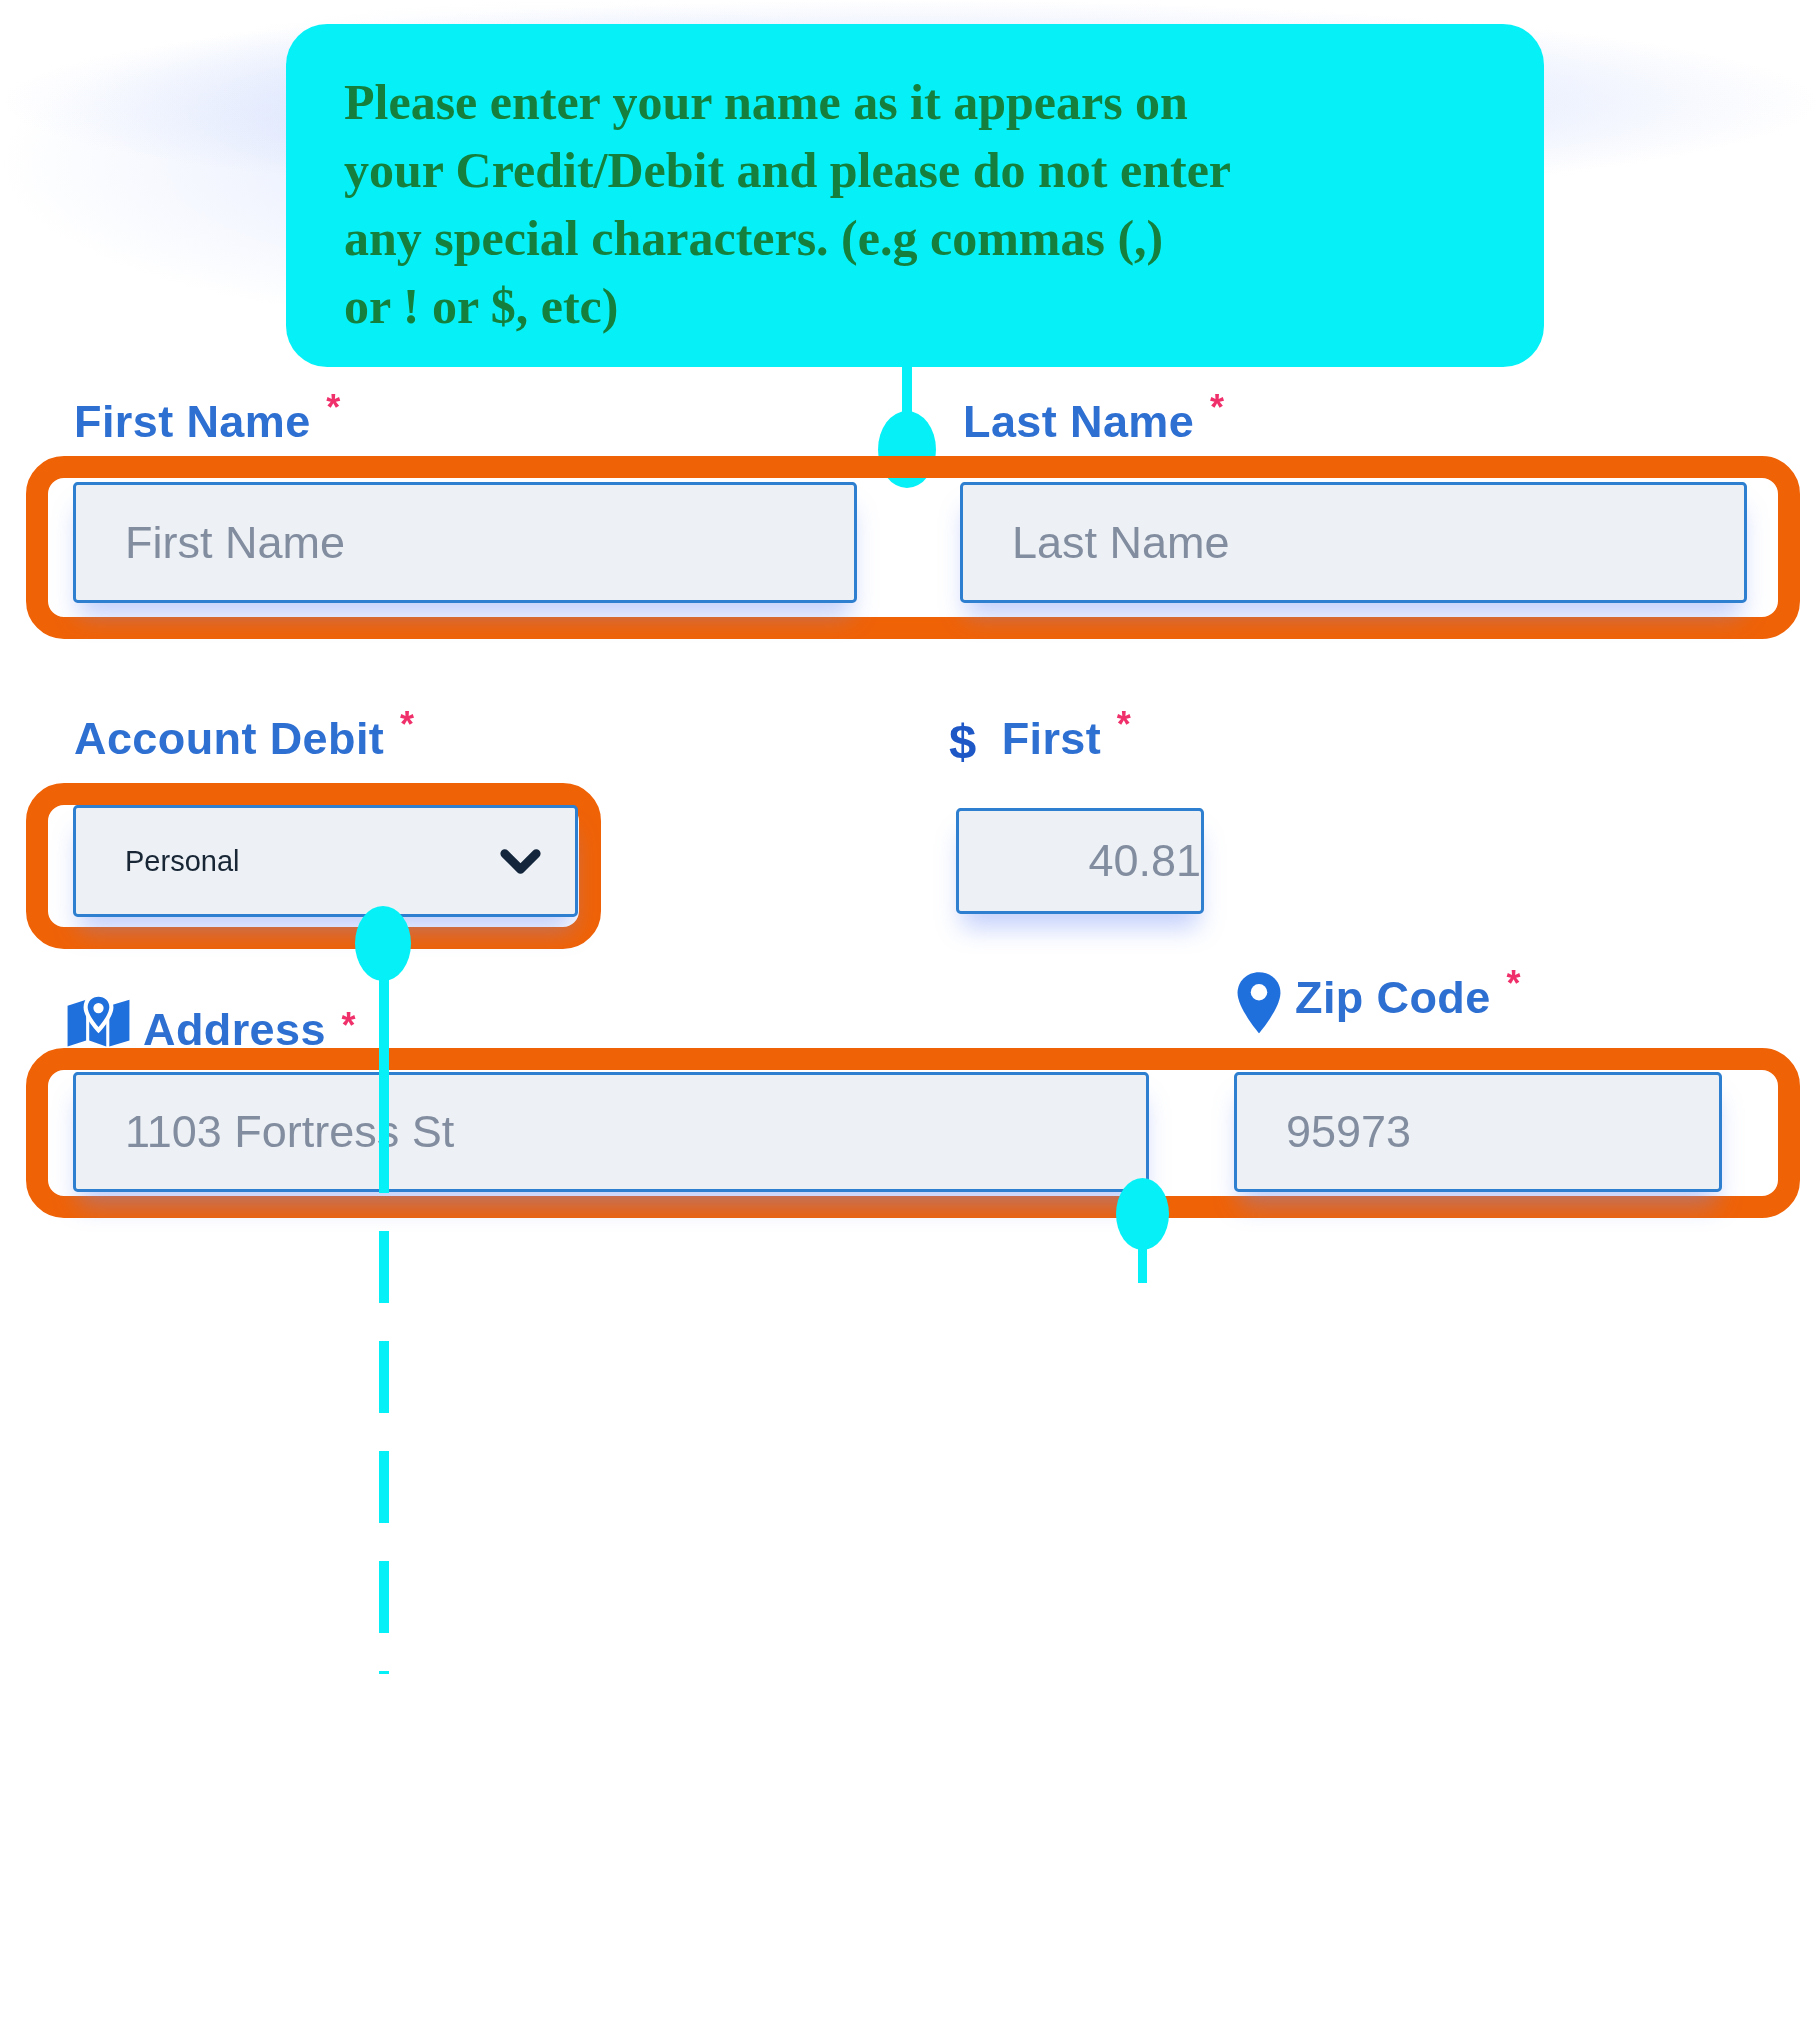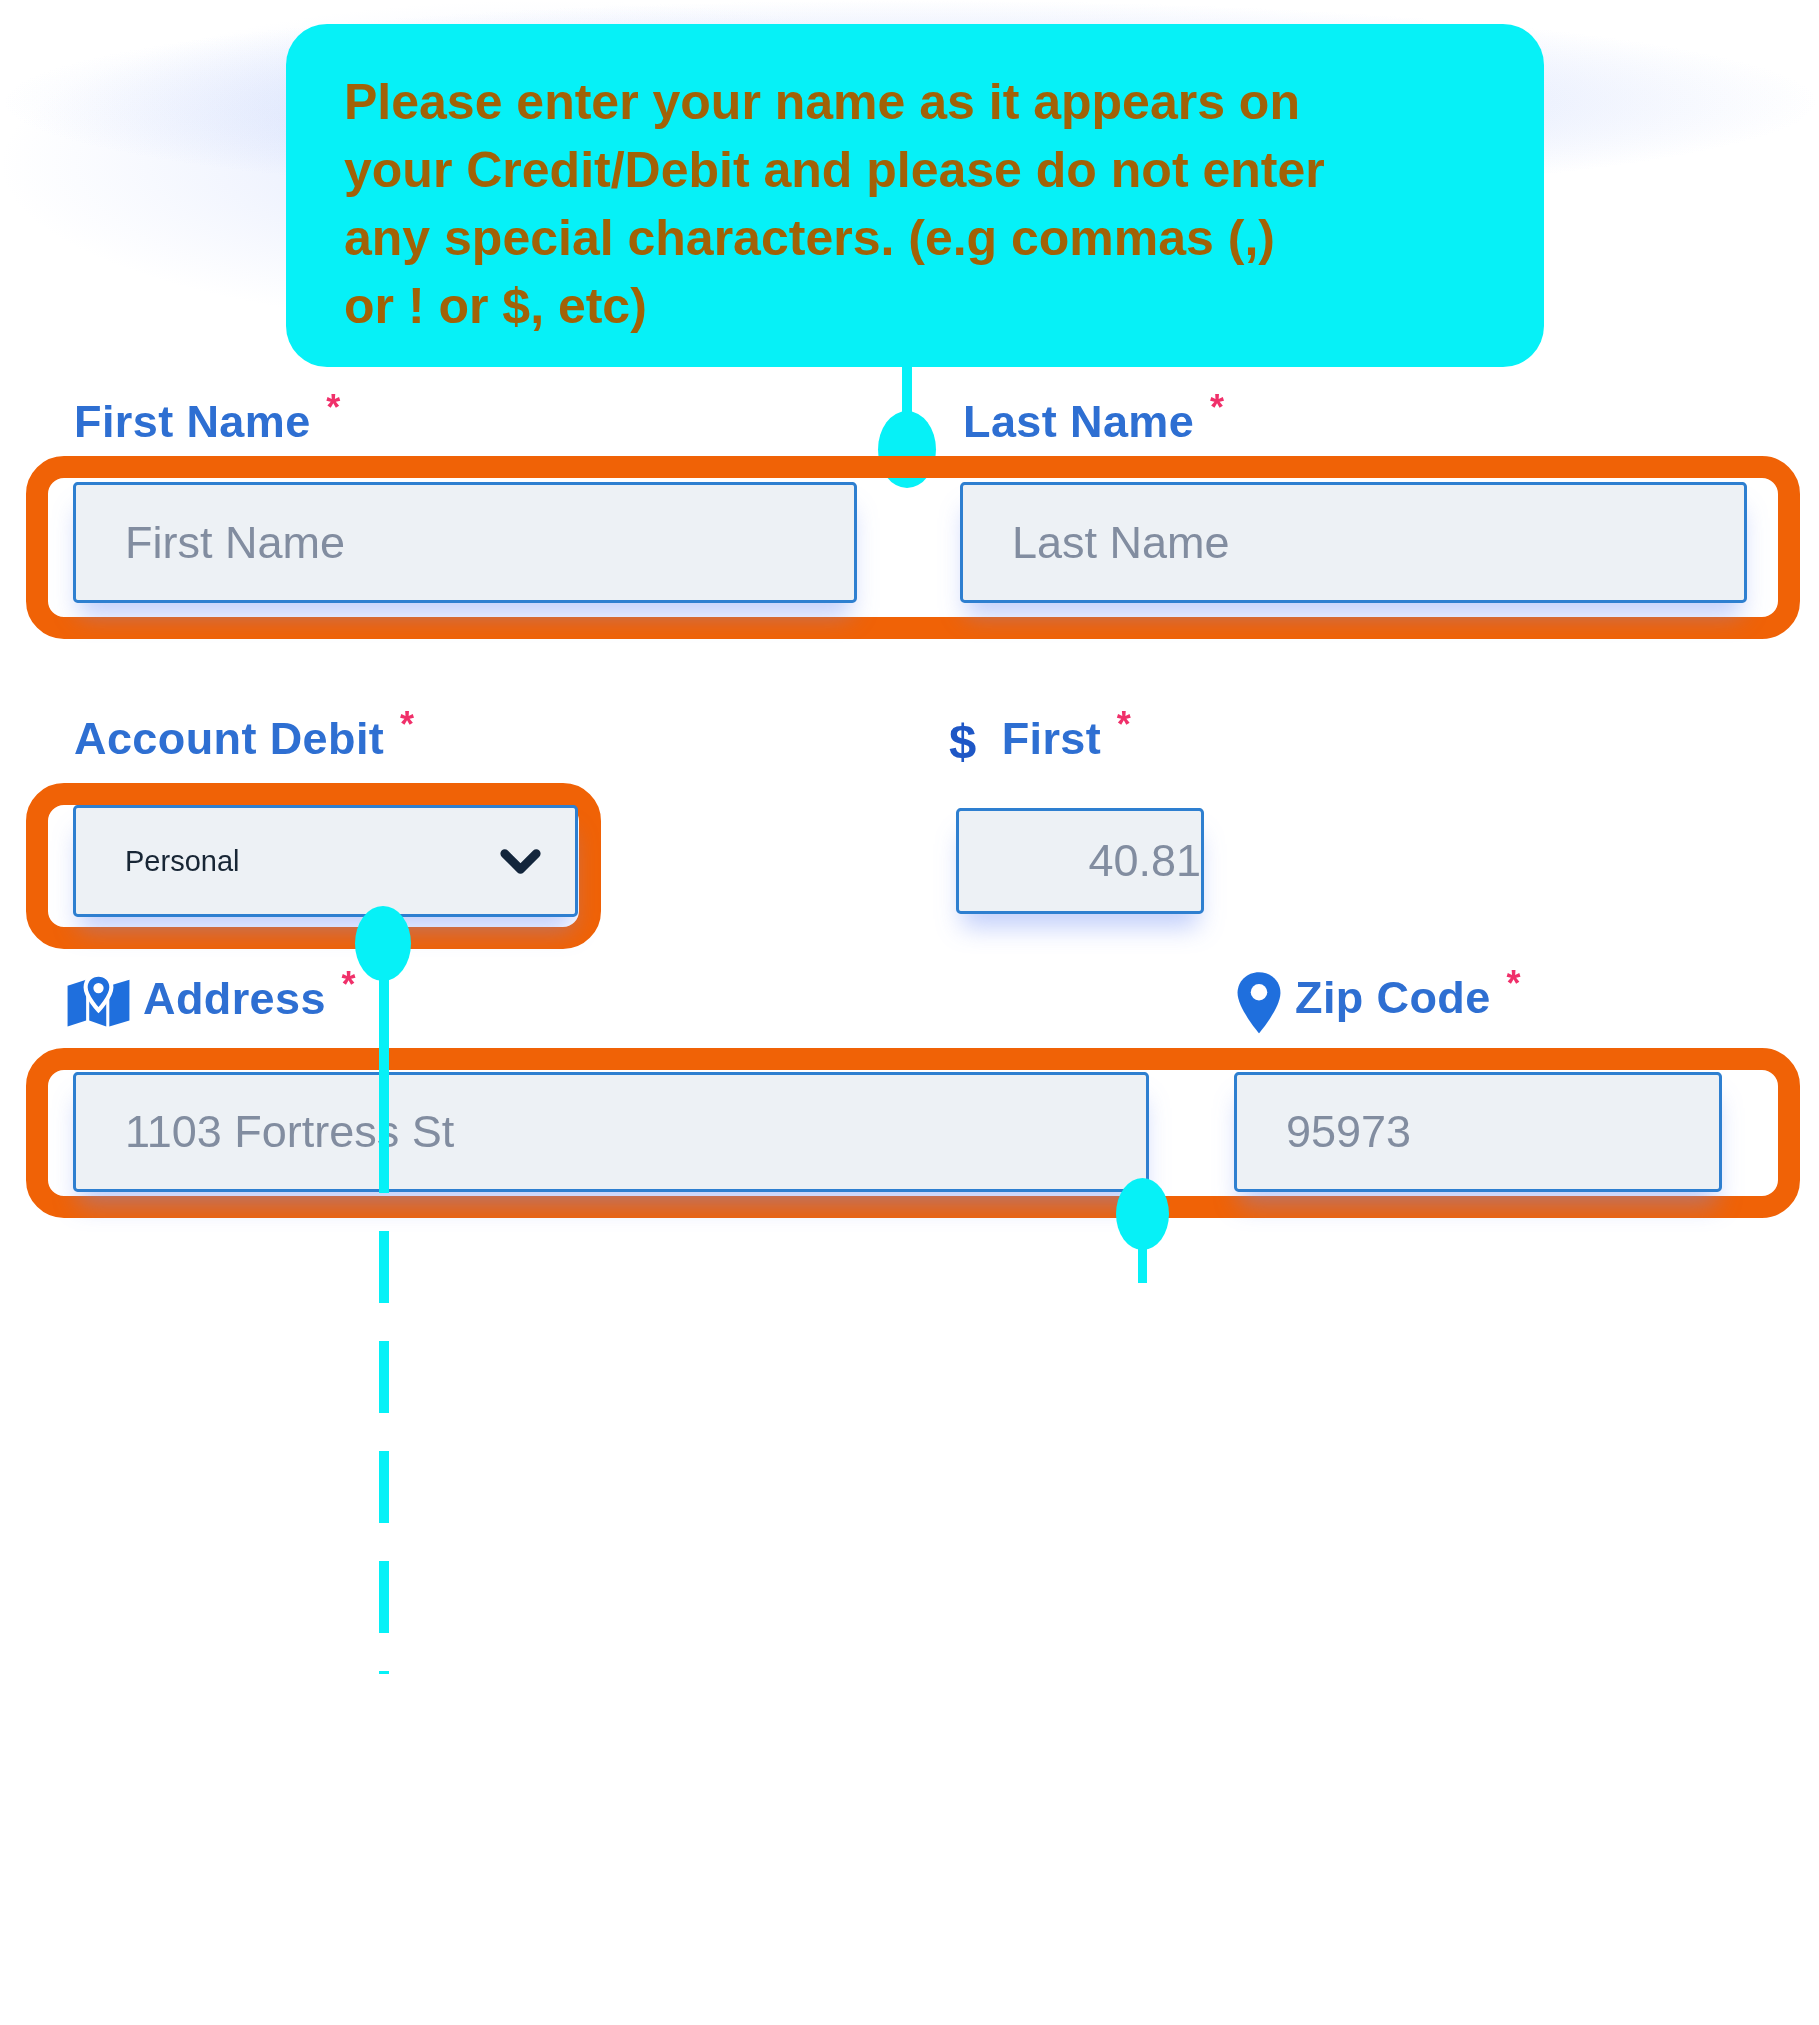--- a/index.html
+++ b/index.html
@@ -18,21 +18,21 @@
   body{font-family:"Liberation Sans", sans-serif;}
   #canvas{position:relative;width:1820px;height:2025px;background:#ffffff;overflow:hidden;}
 
   
   .halo{position:absolute;background:radial-gradient(closest-side, rgba(176,196,250,.38), rgba(176,196,250,0));}
   .halo.h1{left:0;top:820;width:1820px;height:204px;}
   .halo.h2{left:640;top:950;width:1098px;height:329px;}
   .halo.h3{left:0;top:1480;width:1820px;height:204px;}
 
   
-  .callout{position:absolute;background:var(--cyan);border-radius:41px;color:#a16207;}
+  .callout{position:absolute;background:var(--cyan);border-radius:41px;color:#15803d;font-family:Liberation Serif, serif;}
   .callout .txt{font-weight:bold;font-size:50px;line-height:68px;white-space:pre-wrap;}
   #callout-name{left:286px;top:23.5px;width:1258px;height:343px;padding:44px 31px 0 58px;}
   #callout-address{left:473px;top:1280px;width:1337px;height:318px;padding:39px 23.5px 0 47px;border-radius:44px;}
   #callout-address .txt{line-height:67px;}
   #callout-account{left:51px;top:1674px;width:1287px;height:328px;padding:61px 23.5px 0 53px;border-radius:44px;}
   #callout-account .txt{line-height:67px;}
 
   
   .cline{position:absolute;background:var(--cyan);}
   .cdot{position:absolute;background:var(--cyan);border-radius:50%;}
@@ -47,21 +47,21 @@
 
   
   .field-label{position:absolute;display:flex;align-items:flex-start;gap:11px;
     color:var(--label-blue);font-size:45px;font-weight:bold;letter-spacing:0.4px;}
   .field-label .star{color:var(--asterisk);font-size:36px;font-weight:bold;position:relative;top:-9.4px;left:4.7px;}
   #label-first{left:74px;top:396px;}
   #label-last{left:963px;top:396px;}
   #label-account{left:74px;top:713px;}
   #label-amount{left:949px;top:713px;}
   #label-amount .dollar{color:var(--dollar-blue);font-weight:bold;font-size:49px;margin-right:14px;}
-  #label-address{left:65px;top:973px;}
+  #label-address{left:65px;top:993px;align-items:flex-end;}
   #label-zip{left:1234px;top:972px;}
   .label-ico{width:67px;height:63px;flex:0 0 auto;position:relative;top:-1.6px;}
   .label-ico.pin{width:50px;height:66px;}
 
   
   .hilite{position:absolute;border:22px solid var(--orange);border-radius:38px;}
   #hilite-names{left:26px;top:456px;width:1774px;height:183px;}
   #hilite-account{left:26px;top:783px;width:575px;height:166px;}
   #hilite-address{left:26px;top:1048px;width:1774px;height:170px;}
 

